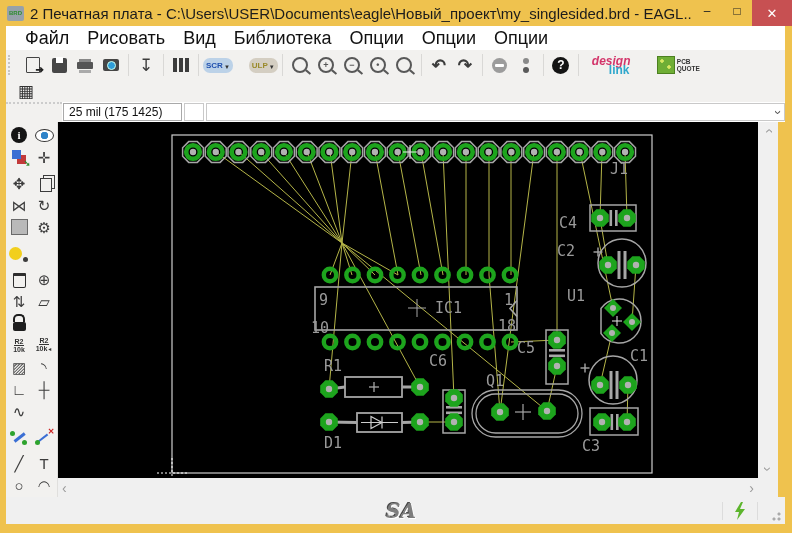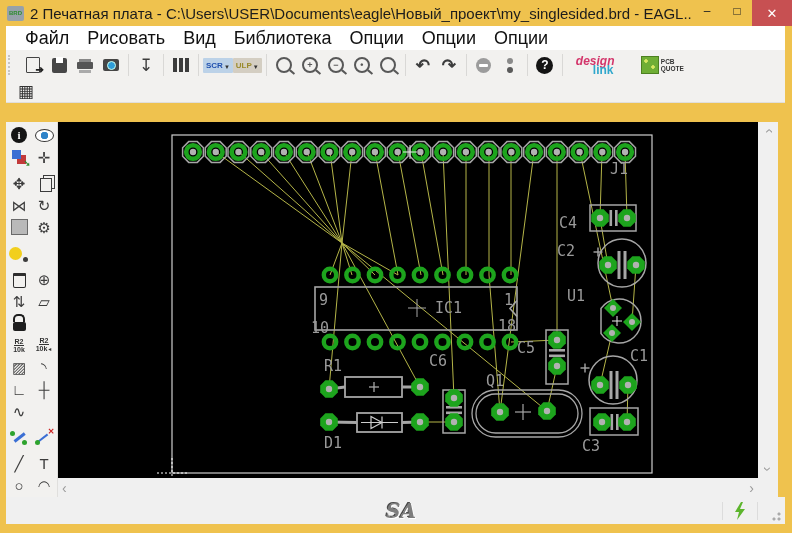--- a/index.html
+++ b/index.html
@@ -26,23 +26,23 @@
   .tbtn{min-width:26px;height:26px;display:flex;align-items:center;justify-content:center;position:relative;color:#3c3c3c;}
   .tbtn .g{font-size:17px;line-height:1;color:#3c3c3c;}
   .i-export::before{content:"";width:12px;height:14px;border:1.6px solid #444;border-radius:1px;}
   .i-export::after{content:"➔";position:absolute;font-size:10px;font-weight:bold;right:2px;bottom:3px;color:#222;}
   .i-save::before{content:"";width:15px;height:15px;background:#474747;border-radius:2px;}
   .i-save::after{content:"";position:absolute;width:7px;height:6px;background:#fff;top:5px;}
   .i-print::before{content:"";width:16px;height:7px;background:#555;border-radius:1px;box-shadow:0 -5px 0 -2px #888,0 6px 0 -2px #aaa;}
   .i-cam::before{content:"";width:16px;height:12px;background:#454545;border-radius:2px;}
   .i-cam::after{content:"";position:absolute;width:7px;height:7px;border-radius:50%;background:#2e9dd8;border:1px solid #cfe;}
   .i-cols::before{content:"";width:4px;height:14px;background:#3c3c3c;box-shadow:6px 0 0 #3c3c3c,12px 0 0 #3c3c3c;margin-right:12px;}
-  .scrbtn,.ulpbtn{font-size:8px;font-weight:bold;padding:3px 3px;border-radius:1px;display:flex;align-items:flex-end;}
+  .scrbtn,.ulpbtn{font-size:8px;font-weight:bold;padding:3px 3px;border-radius:7px;display:flex;align-items:flex-end;}
   .scrbtn{background:#bcd2e8;color:#1f4fae;}
-  .ulpbtn{background:#d4cec2;color:#9a8a2a;}
+  .ulpbtn{background:#d4cec2;color:#9a8a2a;margin-left:16px;}
   .caret{font-size:6px;color:#333;margin-left:1px;}
   .mag{position:relative;width:12px;height:12px;border:2px solid #585858;border-radius:50%;display:flex;align-items:center;justify-content:center;}
   .mag::after{content:"";position:absolute;width:6px;height:2.4px;background:#585858;right:-5px;bottom:-2px;transform:rotate(40deg);}
   .mag .sub{font-size:9px;font-weight:bold;color:#585858;line-height:1;}
   .i-undo,.i-redo{font-size:18px;font-weight:bold;color:#9a9a98;}
   .i-stop::before{content:"";width:15px;height:15px;border-radius:50%;background:#9c9c9c;}
   .i-stop::after{content:"";position:absolute;width:9px;height:3px;background:#fff;border-radius:1px;}
   .i-dots::before{content:"";width:6px;height:6px;border-radius:50%;background:#8a8a8a;box-shadow:0 9px 0 #5a5a5a;margin-bottom:9px;}
   .i-help::before{content:"?";width:17px;height:17px;border-radius:50%;background:#141414;color:#fff;font-size:12px;font-weight:bold;
     display:flex;align-items:center;justify-content:center;}
@@ -211,20 +211,29 @@
           <span class="txt">PCB
 QUOTE</span>
         </span>
       </div>
     </div>
 
   <div class="row2">
     <div class="gridbtn">▦</div>
   </div>
 
+  <div class="coordrow">
+    <div class="lgrip"></div>
+    <div class="coordbox">25 mil (175 1425)</div>
+    <div class="gapbox"></div>
+    <div class="cmdbox">
+      <span></span>
+      <span class="chev">›</span>
+    </div>
+  </div>
 
   <div class="lefttools" id="lefttools">
       <div class="trow">
         <div class="tool i-info"></div>
         <div class="tool i-show"></div>
       </div>
       <div class="trow">
         <div class="tool i-display"></div>
         <div class="tool i-mark">
           <span class="g">✛</span>

